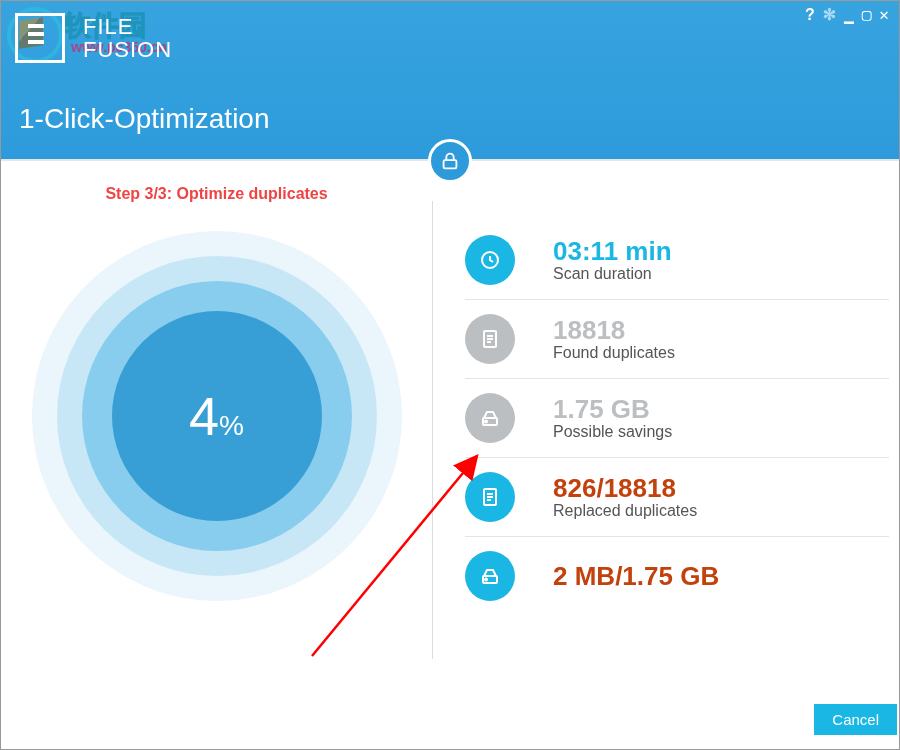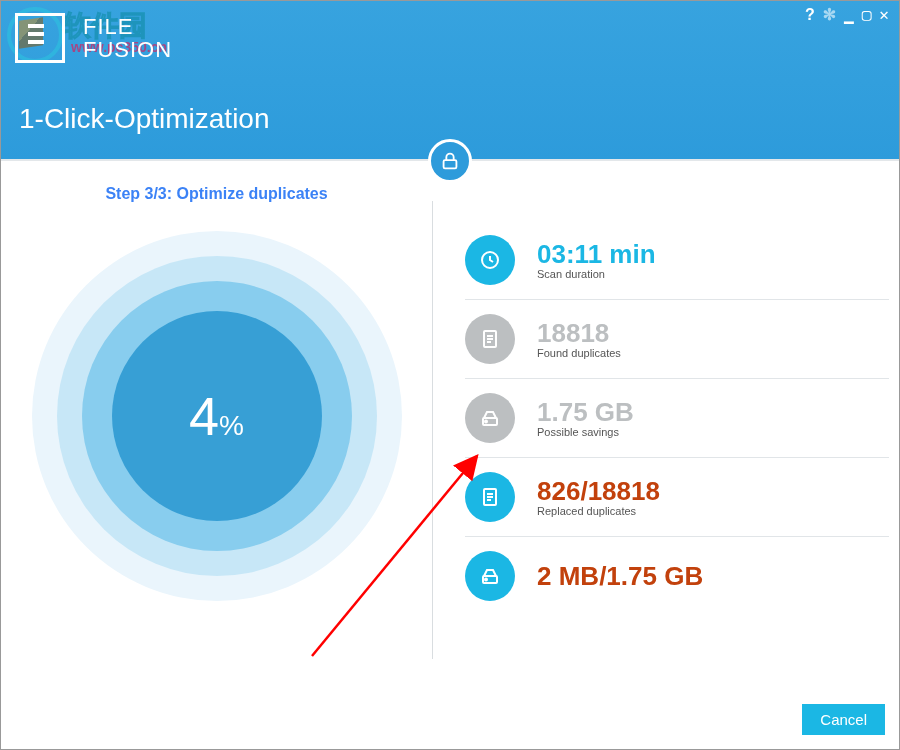--- a/index.html
+++ b/index.html
@@ -97,21 +97,21 @@
   .main {
     display: flex;
     height: calc(100% - 180px - 60px);
   }
   .left-panel {
     width: 48%;
     padding: 24px 20px 0 20px;
     display: flex; flex-direction: column; align-items: center;
     position: relative;
   }
-  .step-label { font-size: 16px; font-weight: 700; color: #3b82f6; margin-bottom: 18px; }
+  .step-label { font-size: 16px; font-weight: 700; color: #ef4444; margin-bottom: 18px; }
   .ring-wrap { position: relative; width: 370px; height: 370px; margin-top: 10px; }
   .ring {
     position: absolute; border-radius: 50%;
     left: 50%; top: 50%;
     transform: translate(-50%, -50%);
   }
   .r1 { width: 370px; height: 370px; background: #eaf5fc; }
   .r2 { width: 320px; height: 320px; background: #c7e7f7; }
   .r3 { width: 270px; height: 270px; background: #88cdee; }
   .r4 { width: 210px; height: 210px; background: #379fd5; display:flex; align-items:center; justify-content:center; }
@@ -125,46 +125,47 @@
   }
   .right-panel {
     flex: 1;
     padding: 60px 10px 0 32px;
   }
   .stat {
     display: flex;
     align-items: center;
     padding: 14px 0;
     border-bottom: 1px solid #e1e5e8;
+    gap: 16px;
   }
   .stat:last-child { border-bottom: none; }
   .stat-icon {
     width: 50px; height: 50px;
     border-radius: 50%;
     display: flex; align-items: center; justify-content: center;
     margin-right: 22px;
     flex-shrink: 0;
   }
   .stat-icon svg { width: 24px; height: 24px; }
   .ic-blue { background: #1bb7e4; }
   .ic-gray { background: #bcbfc1; }
   .stat-body .value { font-size: 26px; font-weight: 700; line-height: 1.1; }
-  .stat-body .label { font-size: 11px; color: #555; }
+  .stat-body .label { font-size: 16px; color: #555; }
   .v-blue { color: #1bb7e4; }
   .v-gray { color: #bcbfc1; }
   .v-green { color: #c2410c; }
   .l-gray { color: #bcbfc1; }
   .footer {
     position: absolute;
     bottom: 0; left: 0; right: 0;
     height: 60px;
     display: flex;
     justify-content: flex-end;
     align-items: center;
-    padding-right: 14px;
+    padding-right: 2px;
   }
   .cancel-btn {
     background: #1bb7e4;
     color: #fff;
     border: none;
     font-size: 15px;
     padding: 7px 18px;
     cursor: pointer;
   }
   .annotation-arrow {

